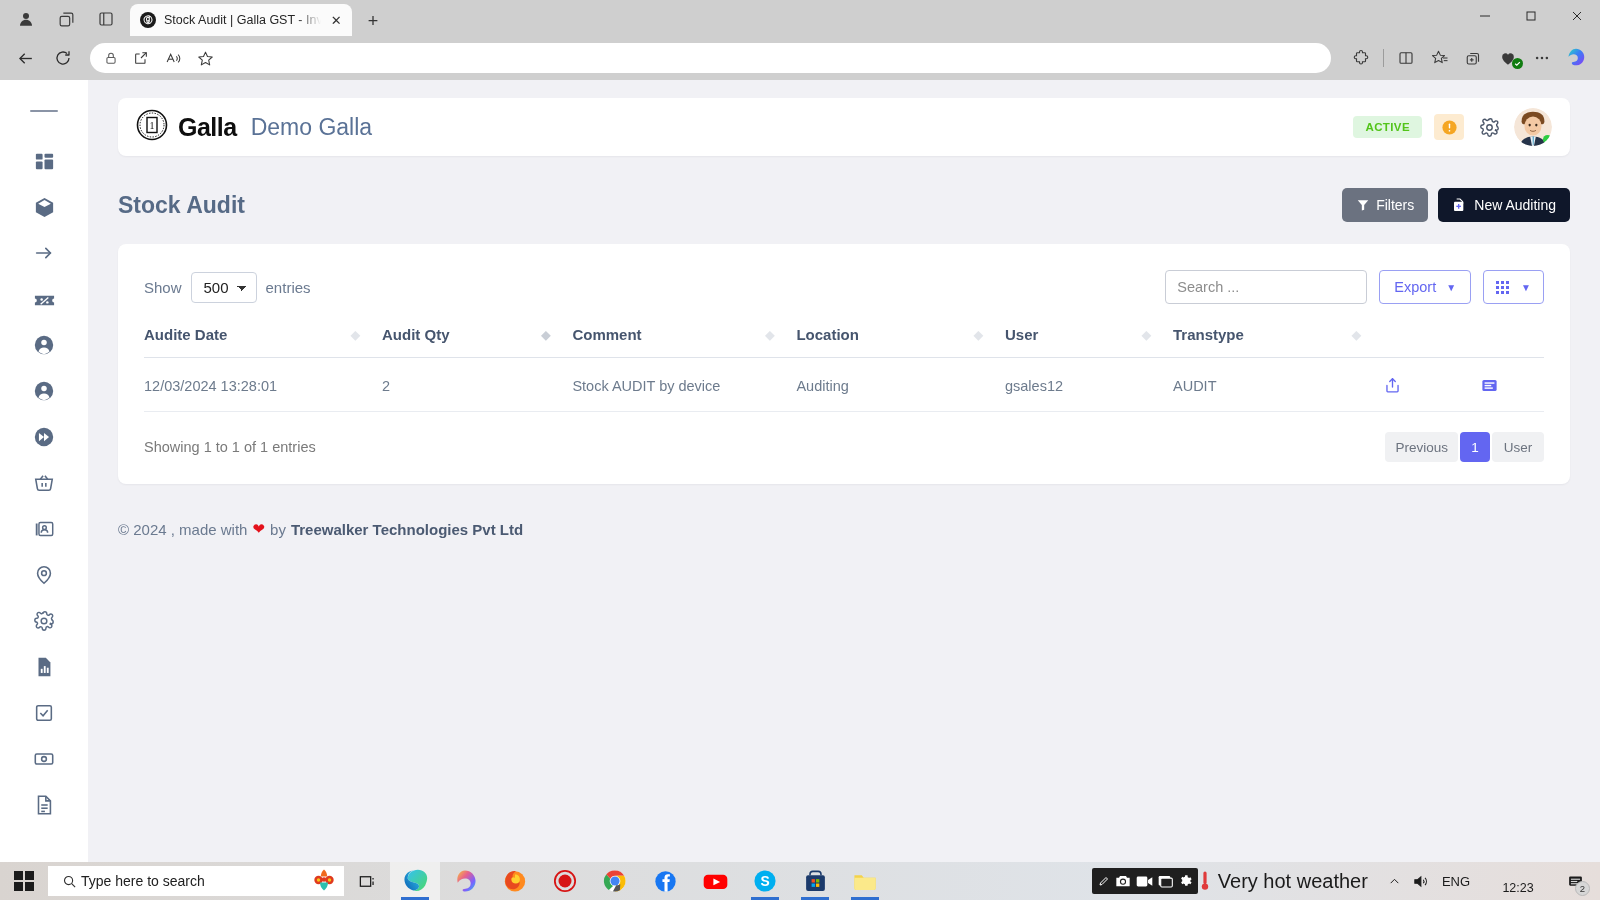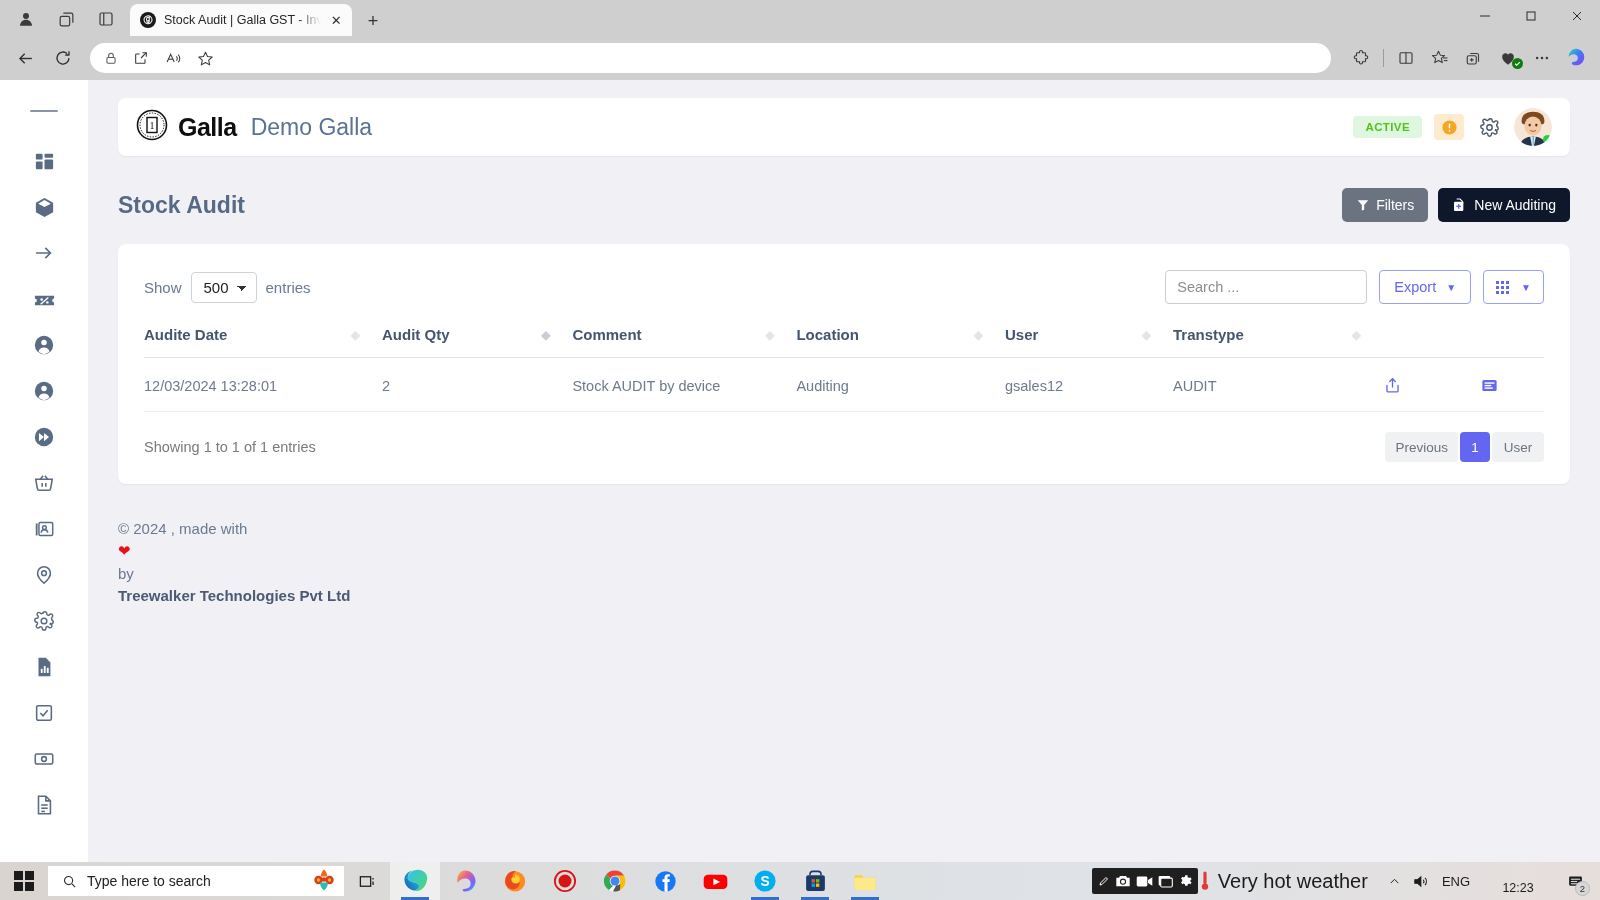--- a/index.html
+++ b/index.html
@@ -151,36 +151,36 @@
 
   .panel-bottom { display:flex; align-items:center; margin-top:20px; }
   .showing { font-size:14.5px; color:#7a7a7a; }
   .pager { margin-left:auto; display:flex; gap:2px; }
   .pg {
     min-width:52px; height:30px; display:flex; align-items:center; justify-content:center;
     background:#f0f1f3; color:#6c737f; font-size:13.5px; border-radius:4px; padding:0 10px;
   }
   .pg.active { background:#6366f1; color:#fff; min-width:30px; padding:0; }
 
-  .footer { margin-top:36px; font-size:15px; color:#6b7a90; display:flex; align-items:flex-start; gap:5px;flex-direction:column;}
+  .footer { margin-top:36px; font-size:15px; color:#6b7a90; display:flex; align-items:flex-end; gap:5px;}
   .footer b { color:#4b5a72; }
   .heart { color:#e4121b; font-size:15px; }
 
   
   .taskbar {
     position:absolute; left:0; top:862px; width:1600px; height:38px;
     background:linear-gradient(to right,#d9d4d0 0%,#dcdcdc 30%,#dfe3e8 70%,#e6dedb 100%);
     display:flex; align-items:center; gap:0;
   }
   .start { width:48px; height:38px; display:flex; align-items:center; justify-content:center; }
   .win-logo { display:grid; grid-template-columns:repeat(2,9px); grid-template-rows:repeat(2,9px); gap:2.5px; }
   .win-logo i { background:#1b1b1b; display:block; }
   .tb-search {
     width:296px; height:30px; background:#fff; display:flex; align-items:center;
-    gap:10px; padding:0 8px 0 14px; font-size:14px; color:#202020;
+    gap:4px; padding:0 8px 0 14px; font-size:14px; color:#202020;
   }
   .tb-search .flower { margin-left:auto; font-size:17px; line-height:1; }
   .taskview { width:46px; display:flex; align-items:center; justify-content:center; color:#1b1b1b; }
   .tapps { display:flex; align-items:center; gap:0; }
   .tapp {
     width:50px; height:38px; display:flex; align-items:center; justify-content:center;
     position:relative;
   }
   .tapp.active { background:rgba(255,255,255,.55); }
   .tapp .underline { position:absolute; bottom:0; left:11px; width:28px; height:3px; background:#2f6fd0; }

